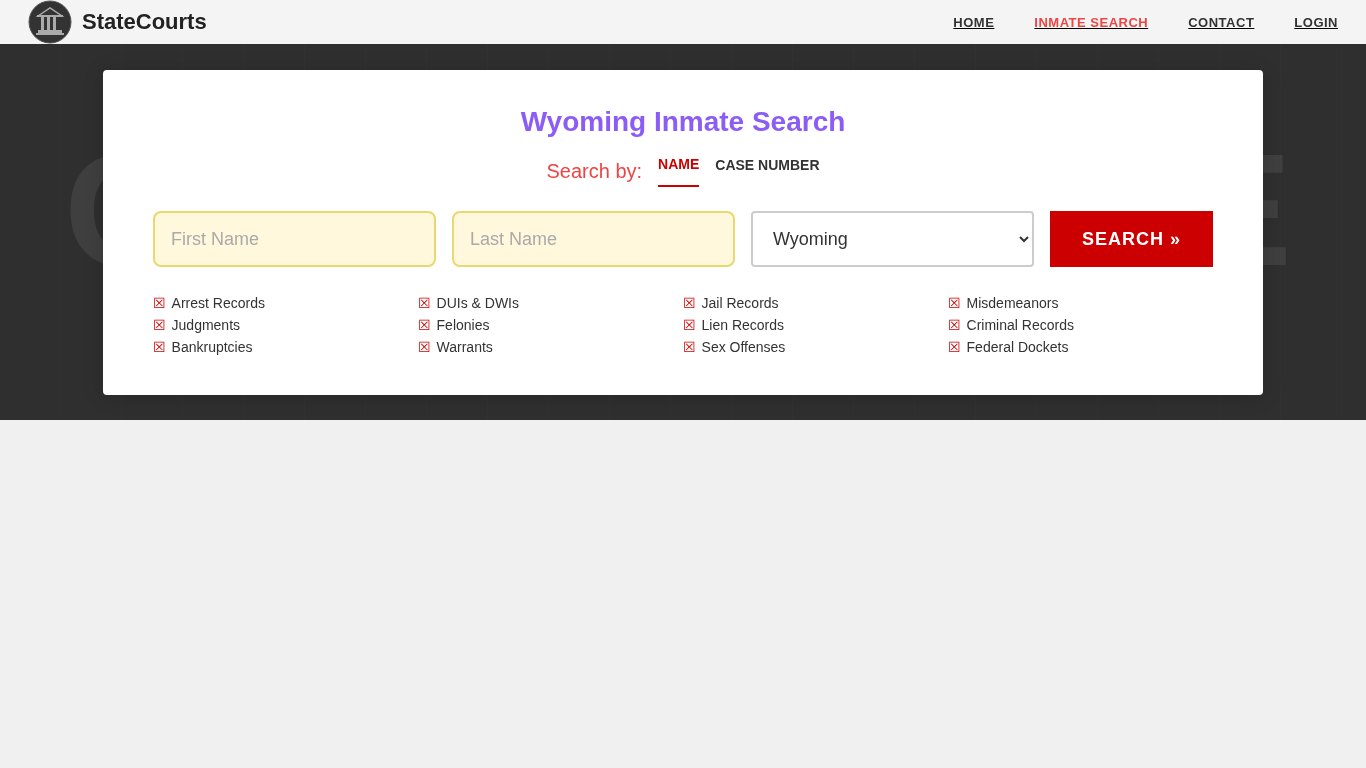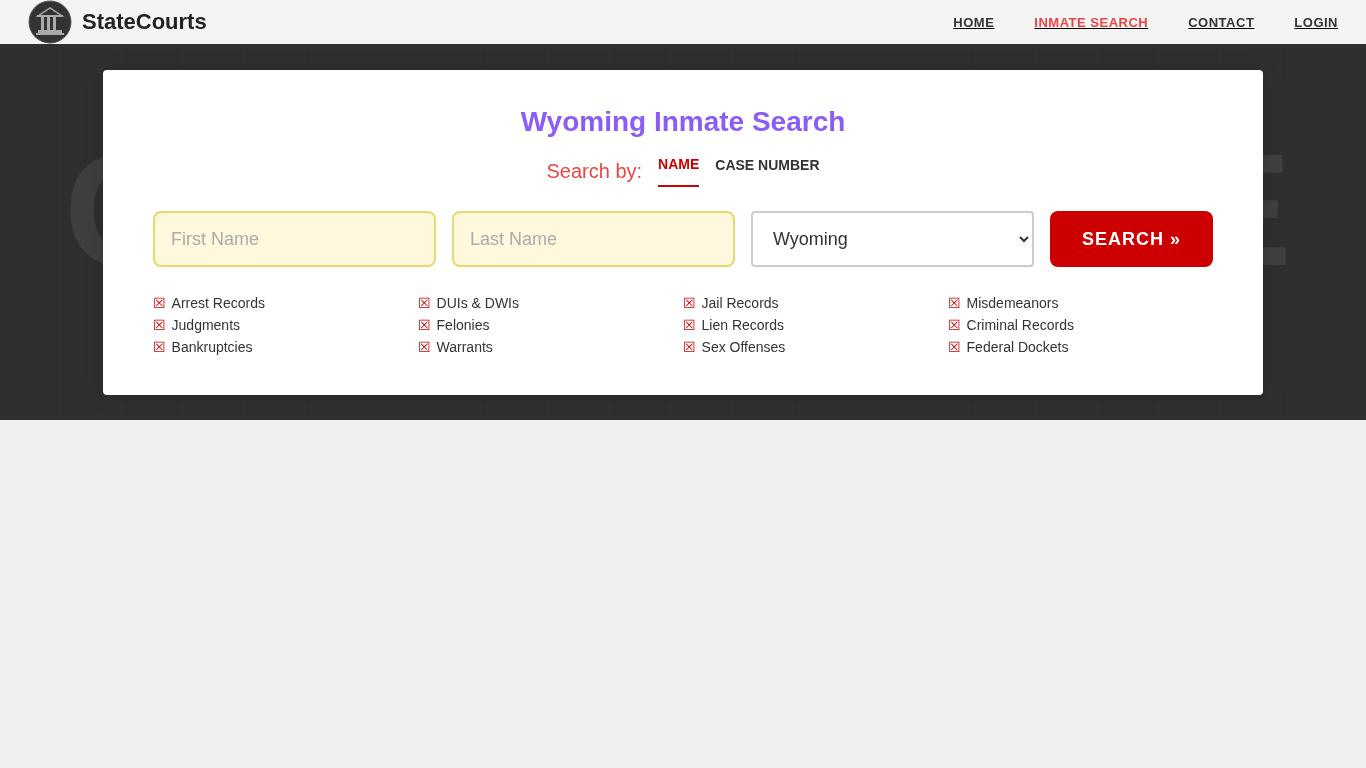--- a/index.html
+++ b/index.html
@@ -145,21 +145,21 @@
       padding: 0 16px;
       outline: none;
       appearance: auto;
     }
     .search-button {
       height: 56px;
       padding: 0 32px;
       background: #cc0000;
       color: white;
       border: none;
-      border-radius: 8px;
+      border-radius: 0;
       font-size: 18px;
       font-weight: 700;
       cursor: pointer;
       letter-spacing: 1px;
       white-space: nowrap;
     }
 
     
     .checks-grid {
       display: grid;

